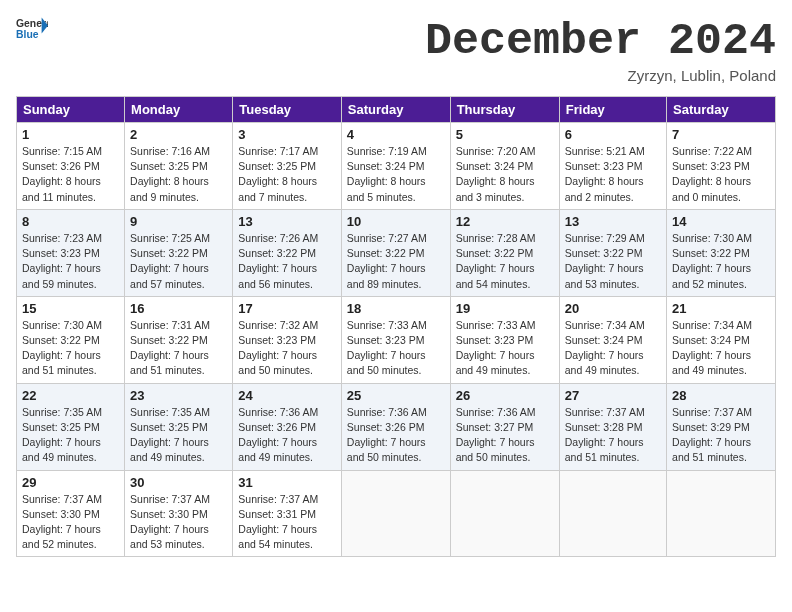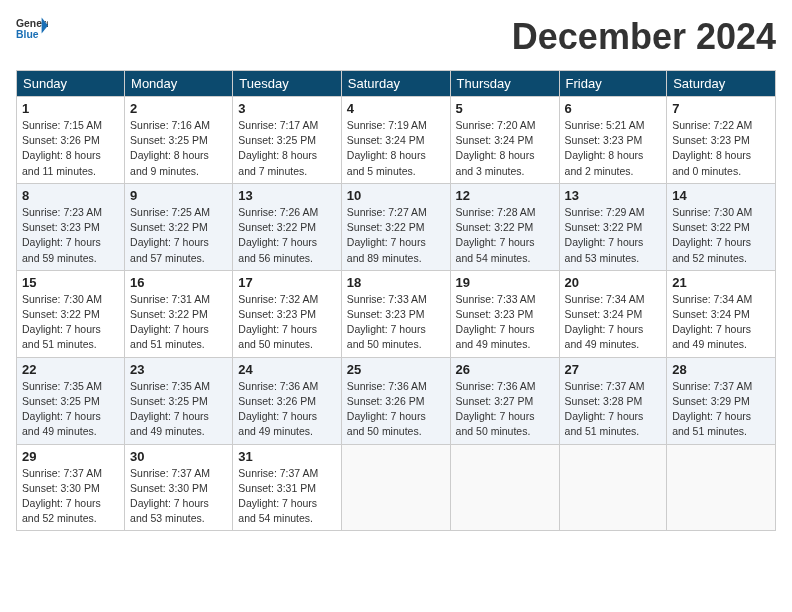--- a/index.html
+++ b/index.html
@@ -22,40 +22,41 @@
       gap: 4px;
     }
     .logo-icon {
       width: 32px;
       height: 28px;
     }
     .title-block {
       text-align: right;
     }
     .month-title {
-      font-size: 36px;
+      font-size: 45px;
       font-weight: bold;
       color: #333;
+      font-family: Liberation Mono, monospace;
     }
     .subtitle {
       font-size: 15px;
       color: #555;
     }
     .calendar {
       width: 100%;
       border-collapse: collapse;
       font-size: 11px;
     }
     .calendar th {
-      background: #0c4a6e;
+      background: #4c1d95;
       color: #fff;
       text-align: left;
       padding: 5px 6px;
       font-size: 13px;
-      font-weight: normal;
+      font-weight: bold;
       border: 1px solid #ccc;
     }
     .calendar td {
       border: 1px solid #ccc;
       vertical-align: top;
       padding: 4px 5px;
       width: 113px;
       min-height: 80px;
       background: #fff;
     }
@@ -87,20 +88,21 @@
 <div class="header">
   <div class="logo">
     <svg class="logo-icon" viewBox="0 0 40 35" xmlns="http://www.w3.org/2000/svg">
       <text x="0" y="14" font-size="13" font-weight="bold" fill="#333" font-family="Arial">General</text>
       <text x="0" y="27" font-size="13" font-weight="bold" fill="#1a6fb5" font-family="Arial">Blue</text>
       <polygon points="32,2 40,12 32,22" fill="#1a6fb5"></polygon>
     </svg>
   </div>
   <div class="title-block">
     <div class="month-title">December 2024</div>
+    <div class="subtitle">Zyrzyn, Lublin, Poland</div>
   </div>
 </div>
 
 <table class="calendar">
   <thead>
     <tr>
       <th>Sunday</th>
       <th>Monday</th>
       <th>Tuesday</th>
       <th>Saturday</th>

